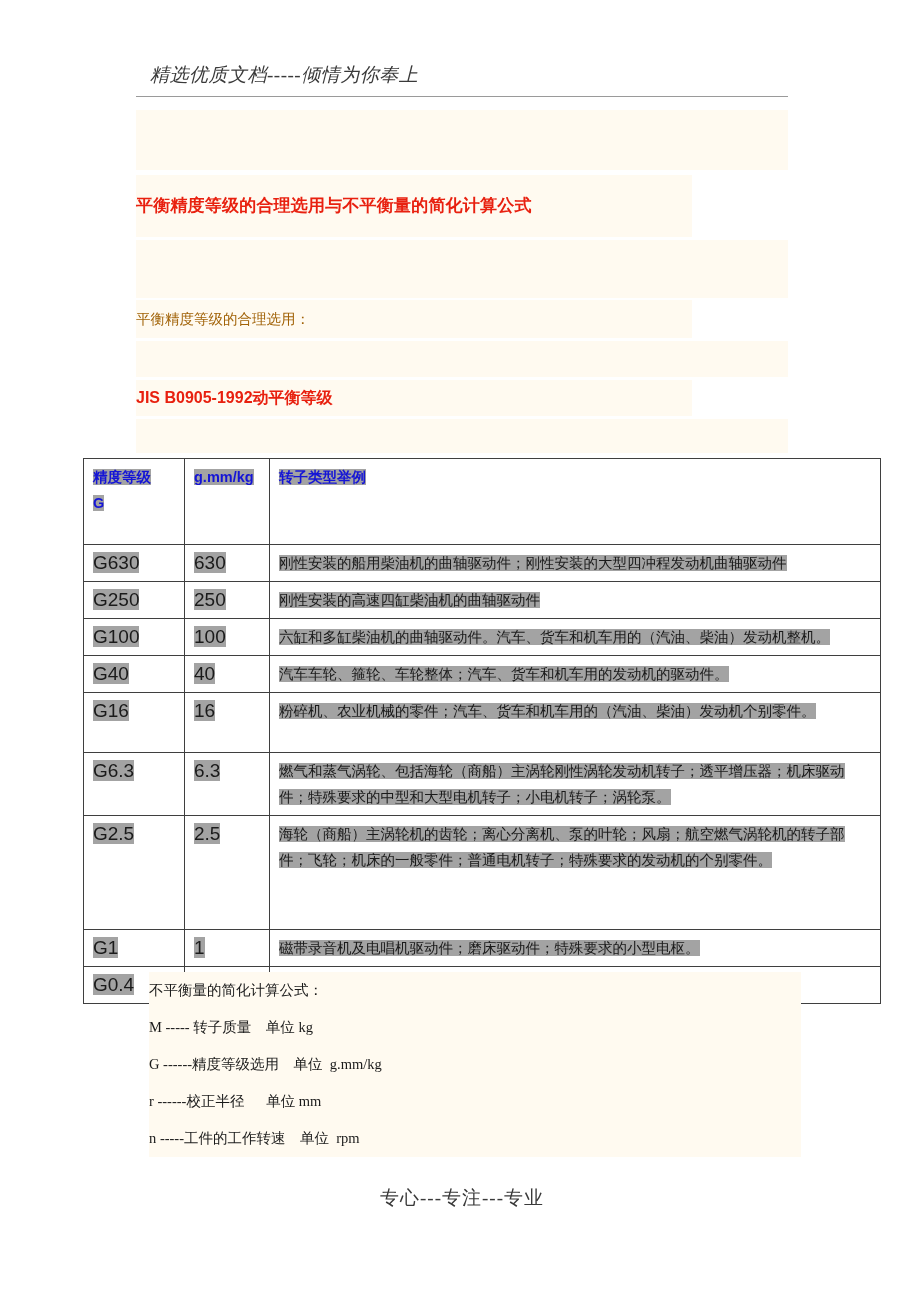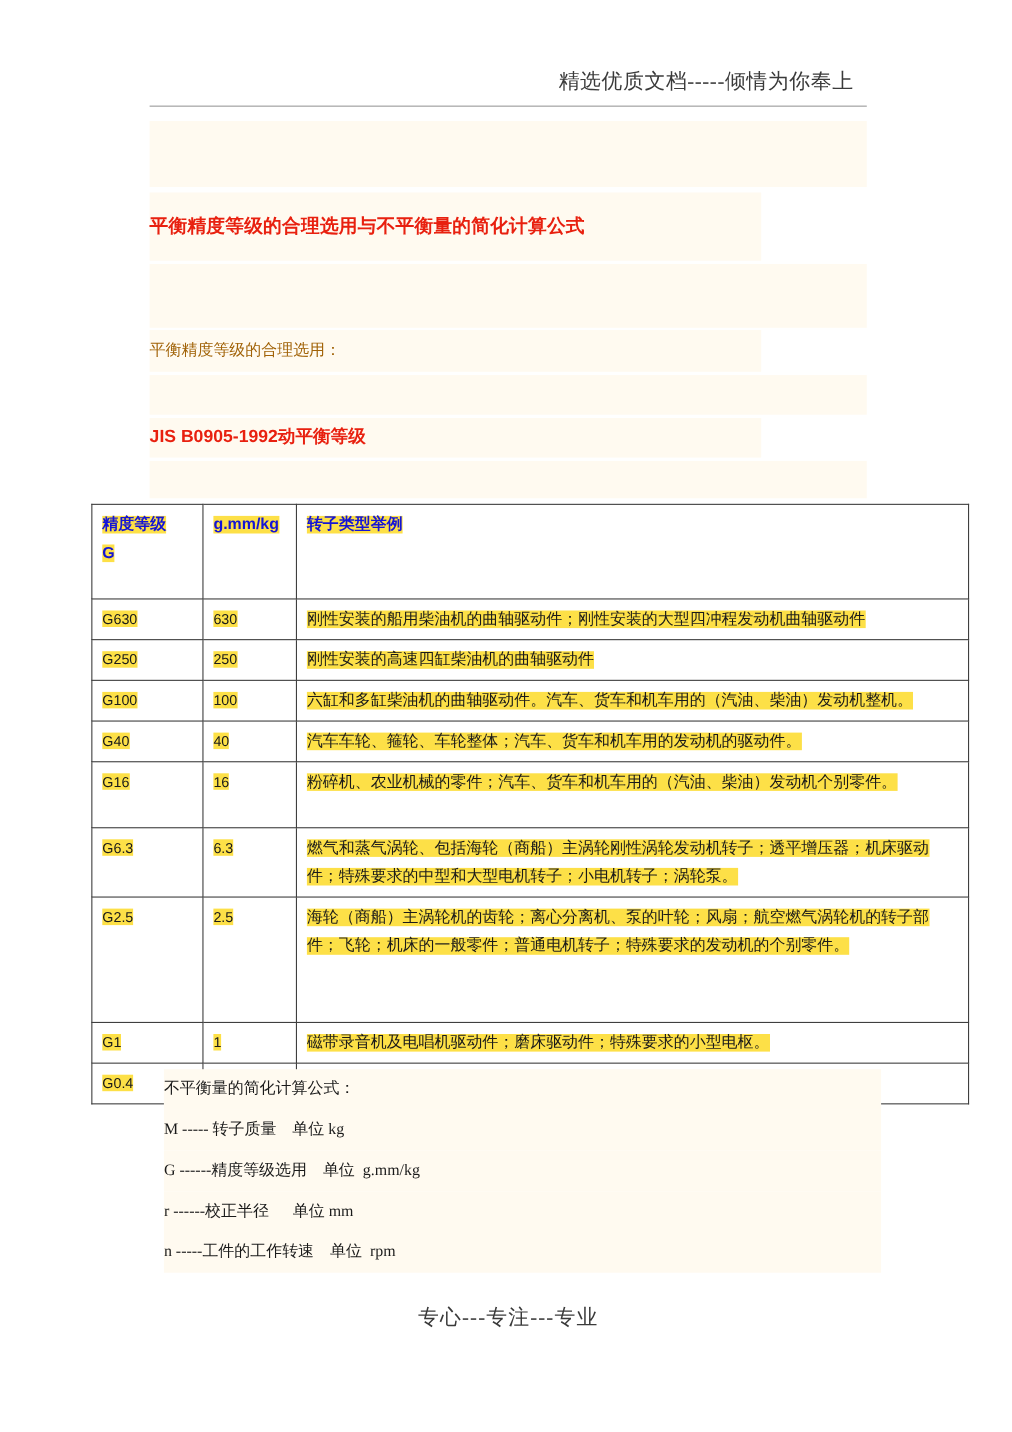--- a/index.html
+++ b/index.html
@@ -12,24 +12,25 @@
     height: 1302px;
     font-family: "Liberation Serif", "DejaVu Serif", serif;
     color: #000000;
     position: relative;
     overflow: hidden;
   }
 
   
   .page-header {
     position: absolute;
-    left: 124px;
+    left: 150px;
     top: 62px;
     width: 652px;
-    text-align: right;
+    text-align: left;
+    font-style: italic;
   }
   .page-header .hdr-text {
     font-family: "Liberation Serif", "DejaVu Serif", serif;
     font-size: 19px;
     color: #3a3a3a;
     letter-spacing: 0.5px;
     line-height: 26px;
     white-space: nowrap;
   }
   .header-rule {
@@ -98,40 +99,40 @@
   table.grade td {
     border: 1px solid #3f3f3f;
     vertical-align: top;
     padding: 0;
     background: #ffffff;
   }
   .cellpad {
     padding: 5px 8px 5px 9px;
   }
   .cellpad > span.hl {
-    background: #fde047;
+    background: #a3a3a3;
     display: inline;
     box-decoration-break: clone;
     -webkit-box-decoration-break: clone;
     line-height: 26px;
   }
 
   .col-g   { width: 101px; }
   .col-val { width: 85px;  }
   .col-ex  { width: 611px; }
 
   .th-text {
     font-family: "Liberation Sans", "DejaVu Sans", sans-serif;
     font-weight: bold;
     font-size: 14.5px;
     color: #1414d6;
   }
   .td-text {
     font-family: "Liberation Sans", "DejaVu Sans", sans-serif;
-    font-size: 13px;
+    font-size: 19px;
     color: #1a1a1a;
   }
   .td-cn {
     font-family: "Liberation Serif", "DejaVu Serif", serif;
     font-size: 14.5px;
     color: #1a1a1a;
     line-height: 26px;
   }
   .pad-bottom-1 { padding-bottom: 28px; }
   .pad-bottom-2 { padding-bottom: 56px; }

